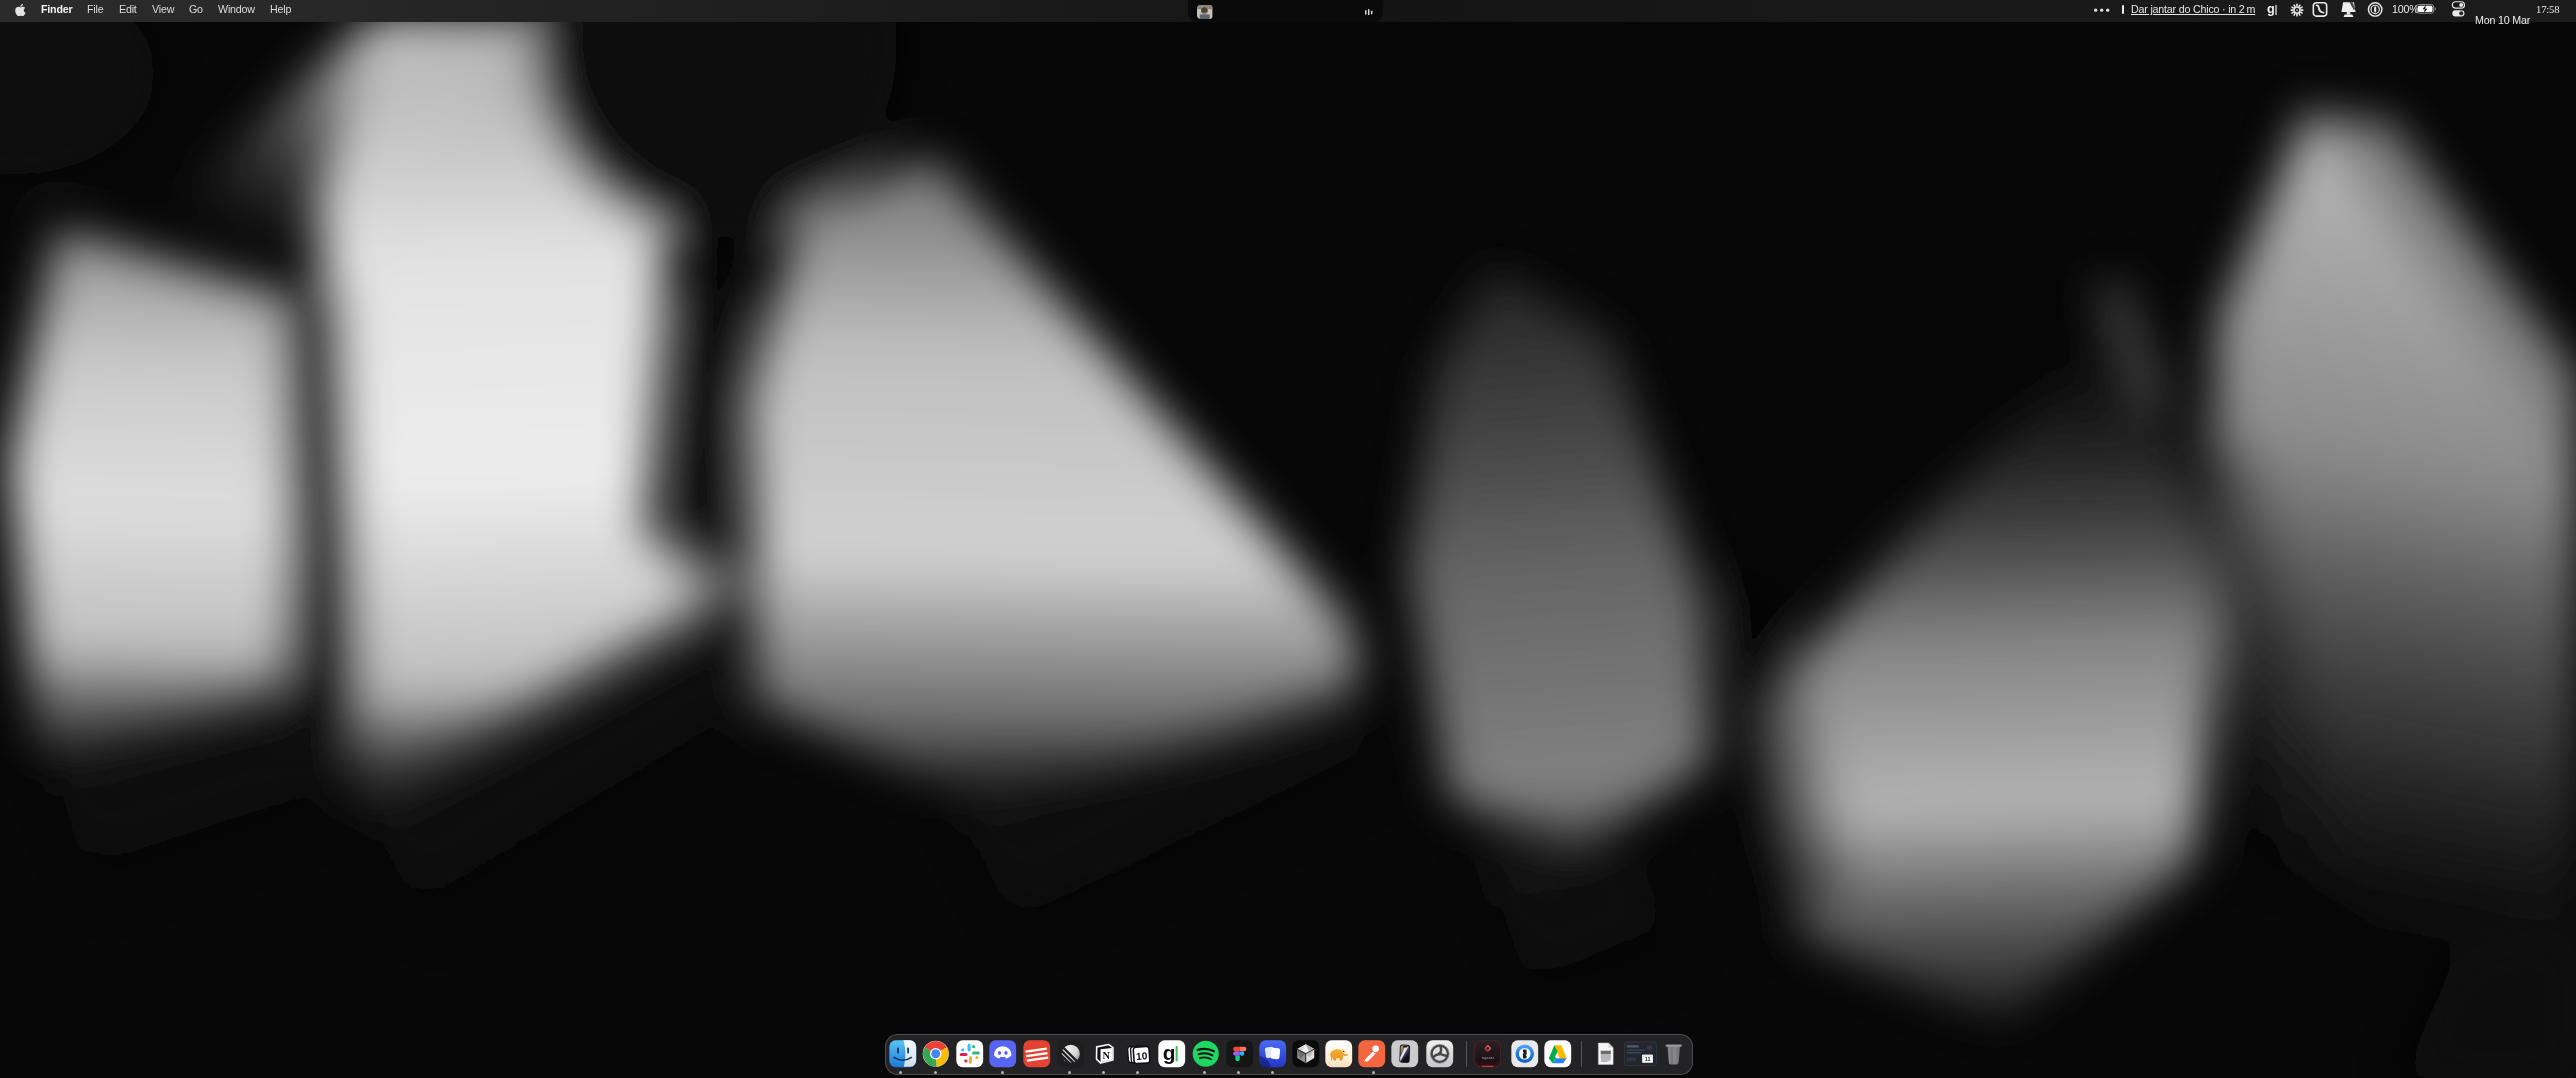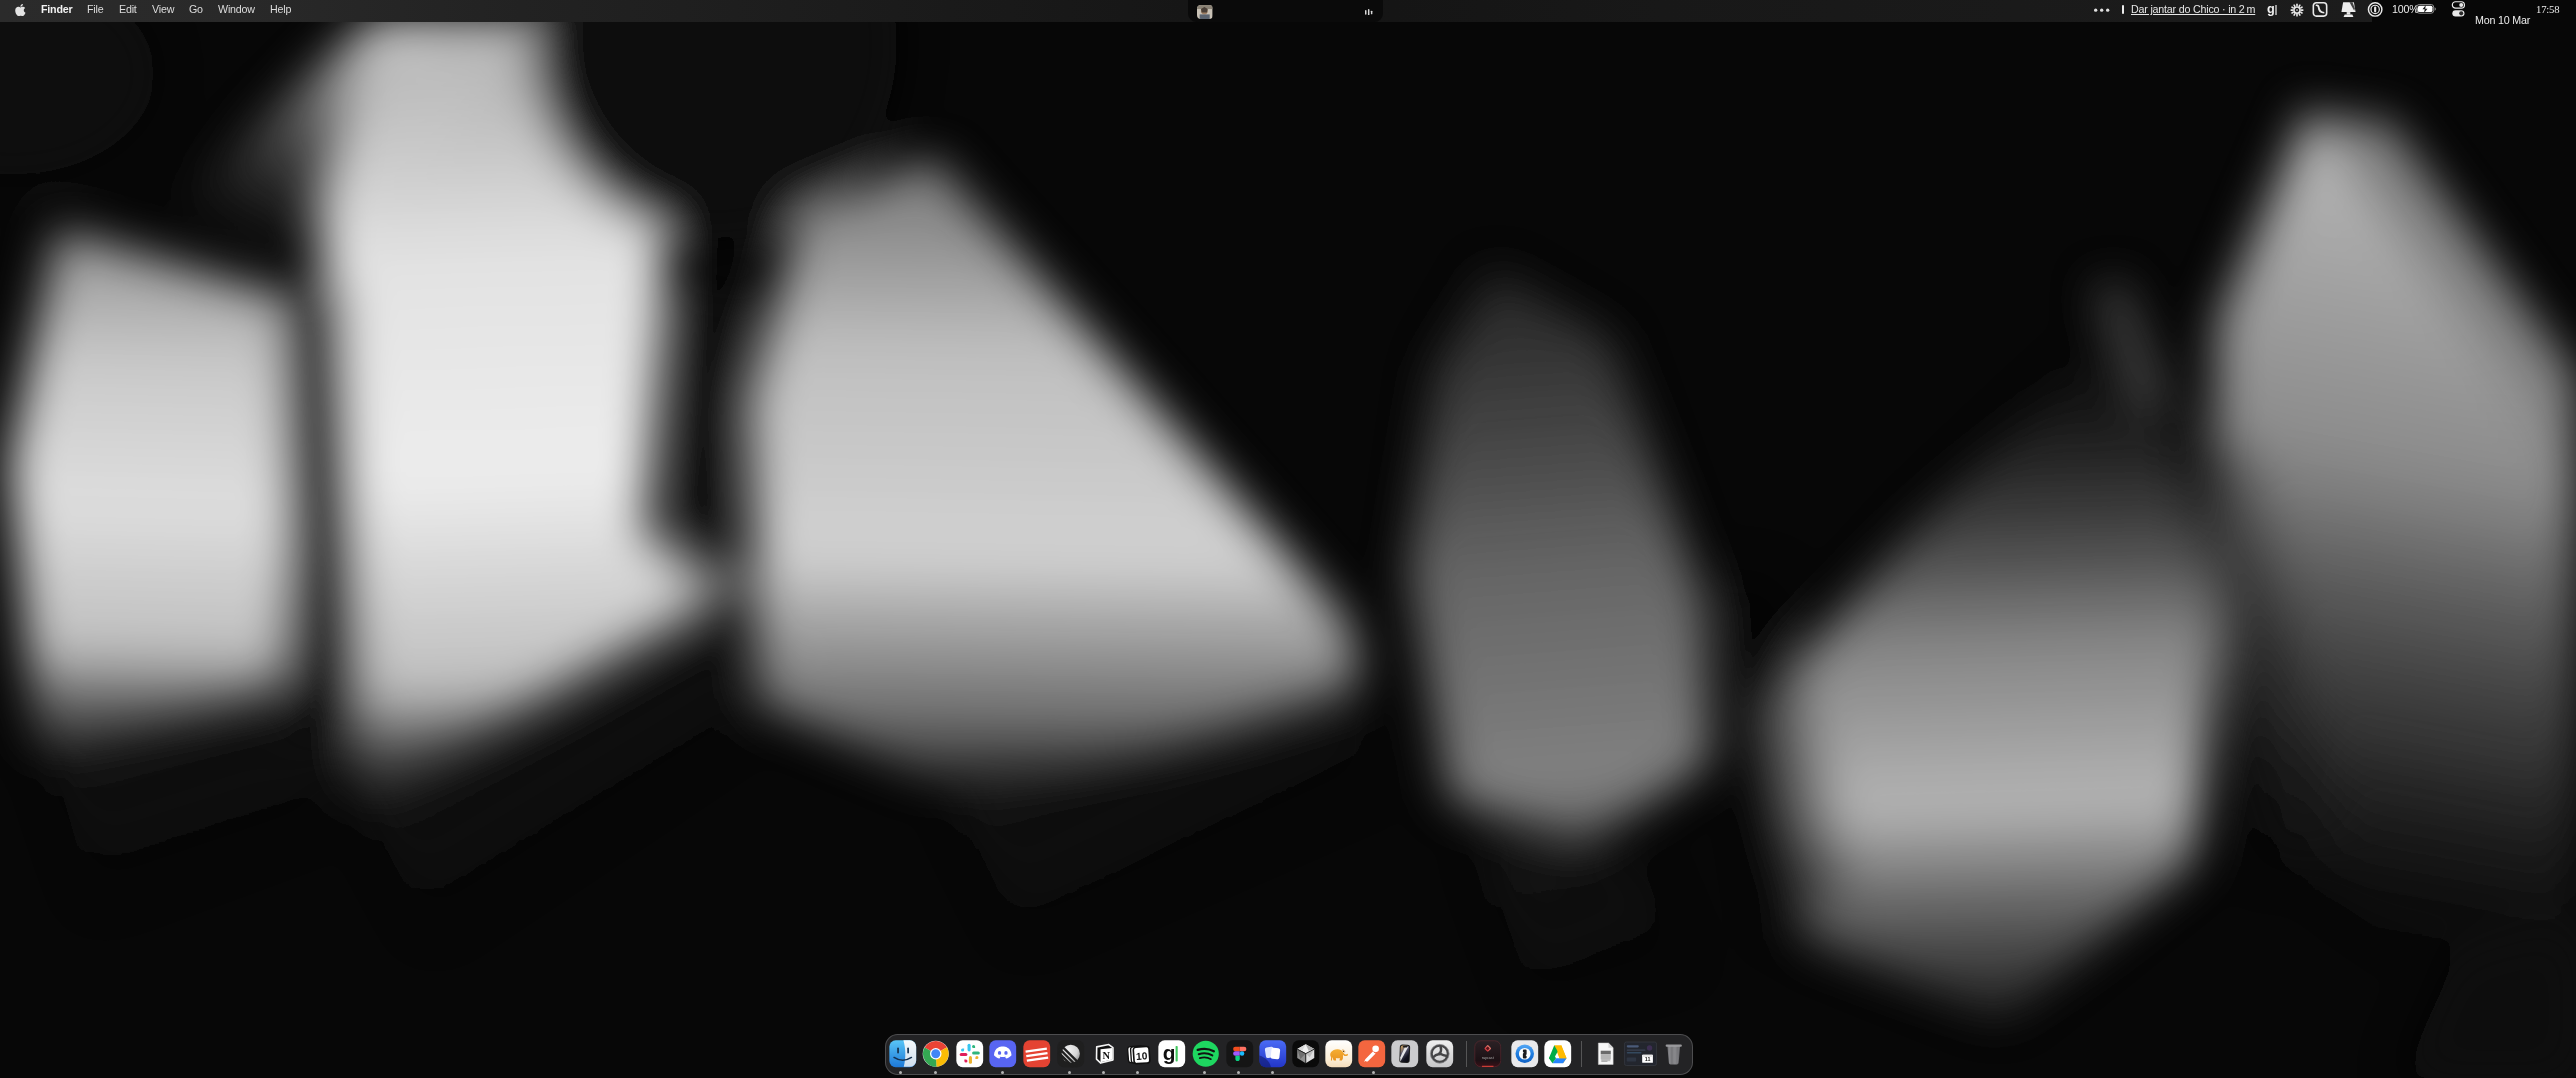--- a/index.html
+++ b/index.html
@@ -1,18 +1,18 @@
 <!DOCTYPE html>
 <html style="font-size:10.7px"><head>
 <meta charset="utf-8">
 <style>
   html,body{margin:0;padding:0;width:2576px;height:1078px;overflow:hidden;background:#050505;
     font-family:"Liberation Sans",sans-serif;}
   #wall{position:absolute;left:0;top:0;width:2576px;height:1078px;}
-  #menubar{position:absolute;left:0;top:0;width:2372px;height:22px;
+  #menubar{position:absolute;left:0;top:0;width:2576px;height:22px;
     background:linear-gradient(90deg,#2b2b2b 0%,#292929 10%,#222 22%,#1a1a1a 40%,#141414 55%,#181818 70%,#1a1a1a 85%,#1c1c1c 100%);
     color:#e9e9e9;font-size:10.7px;letter-spacing:-0.2px;}
   .mi{position:absolute;top:0;height:22px;line-height:18px;white-space:nowrap;}
   svg.mi{height:initial;}
   #pill{position:absolute;left:1188px;top:0;width:195px;height:22px;background:#0a0a0a;
     border-radius:0 0 8.7px 8.7px;}
   #avatar{position:absolute;left:9.4px;top:4.7px;width:15.4px;height:14.8px;border-radius:4px;overflow:hidden;}
   #dock{position:absolute;left:885px;top:1034px;width:808px;height:41px;
     background:rgba(38,38,40,0.92);border:1px solid rgba(120,120,122,0.5);
     border-radius:12.7px;box-sizing:border-box;}

